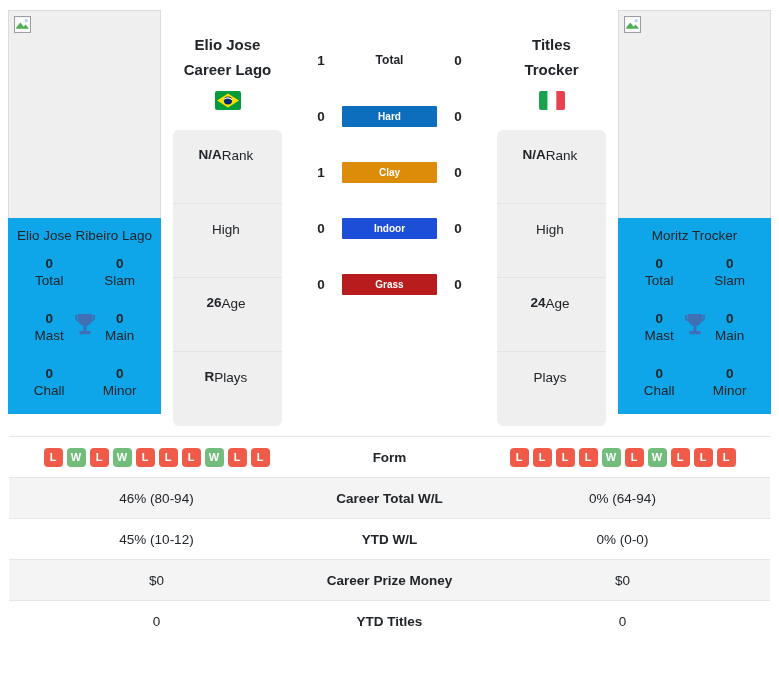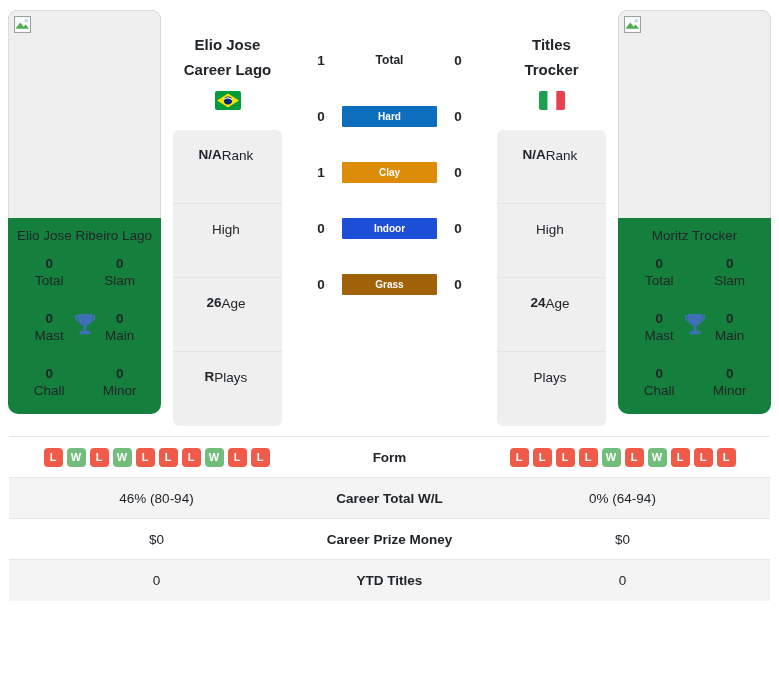--- a/index.html
+++ b/index.html
@@ -22,22 +22,22 @@
     padding: 10px 0 0 0;
   }
 
   .photo-col {
     width: 169px;
     flex: 0 0 169px;
     padding: 0 8px;
   }
 
   .photo-card {
-    background: #15803d;
-    border-radius: 10px;
+    background: #0ea5e9;
+    border-radius: 0;
     overflow: hidden;
   }
 
   .photo-frame {
     height: 208px;
     background: #efefef;
     border: 1px solid #dcdcdc;
     border-bottom: none;
     position: relative;
   }
@@ -329,21 +329,21 @@
             <div class="surface-pill" style="background: rgb(220, 140, 8);">Clay</div>
             <div class="surface-score">0</div>
           </div>
           <div class="surface-row">
             <div class="surface-score">0</div>
             <div class="surface-pill" style="background: #1d4ed8;">Indoor</div>
             <div class="surface-score">0</div>
           </div>
           <div class="surface-row">
             <div class="surface-score">0</div>
-            <div class="surface-pill" style="background: #a16207;">Grass</div>
+            <div class="surface-pill" style="background: #b91c1c;">Grass</div>
             <div class="surface-score">0</div>
           </div>
         </div>
     </div>
 
     <div class="info-col">
       <div class="player-name">
         <span>Titles</span><br>
         <span>Trocker</span>
       </div>
@@ -450,20 +450,25 @@
               <span class="form-badge l">L</span>
               <span class="form-badge l">L</span>
               <span class="form-badge l">L</span>
             </div>
           </td>
         </tr>
         <tr>
           <td class="cmp-left">46% (80-94)</td>
           <td class="cmp-mid">Career Total W/L</td>
           <td class="cmp-right">0% (64-94)</td>
+        </tr>
+        <tr>
+          <td class="cmp-left">45% (10-12)</td>
+          <td class="cmp-mid">YTD W/L</td>
+          <td class="cmp-right">0% (0-0)</td>
         </tr>
         <tr>
           <td class="cmp-left">$0</td>
           <td class="cmp-mid">Career Prize Money</td>
           <td class="cmp-right">$0</td>
         </tr>
         <tr>
           <td class="cmp-left">0</td>
           <td class="cmp-mid">YTD Titles</td>
           <td class="cmp-right">0</td>

